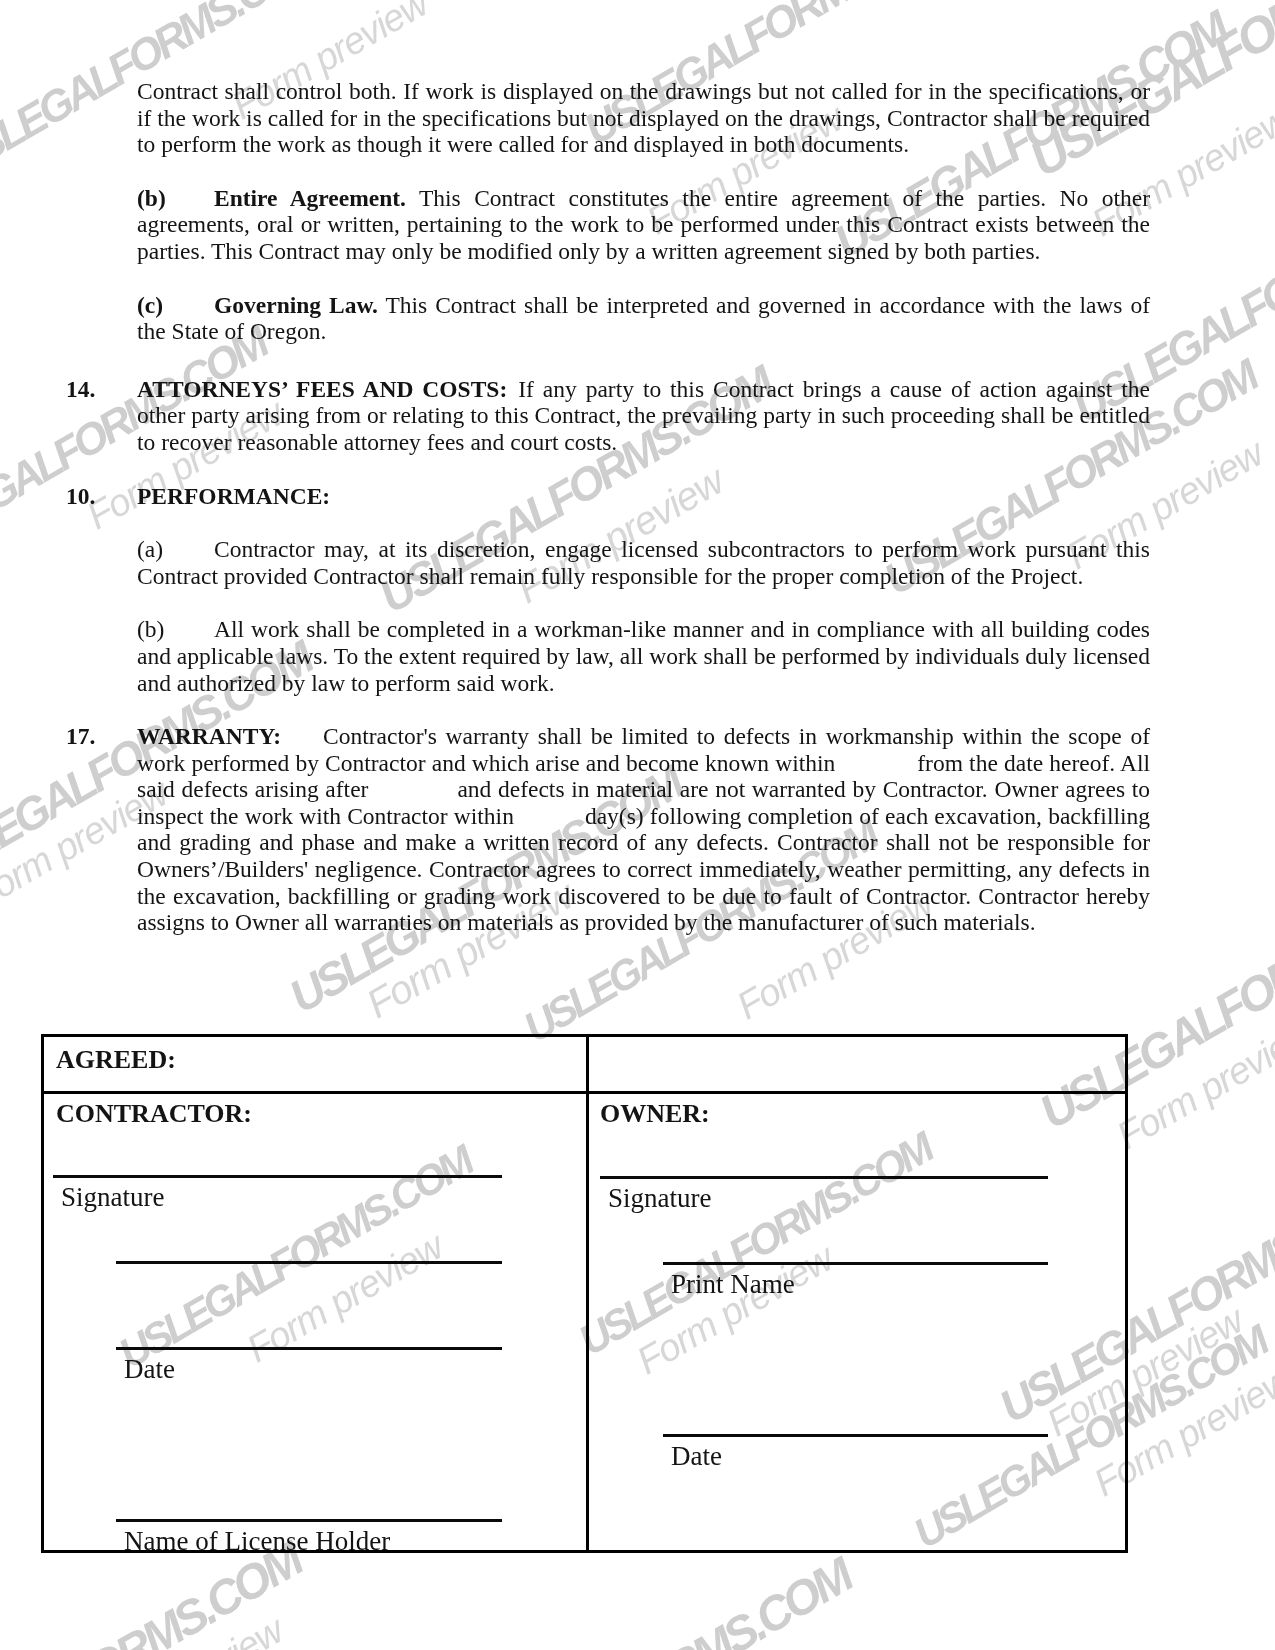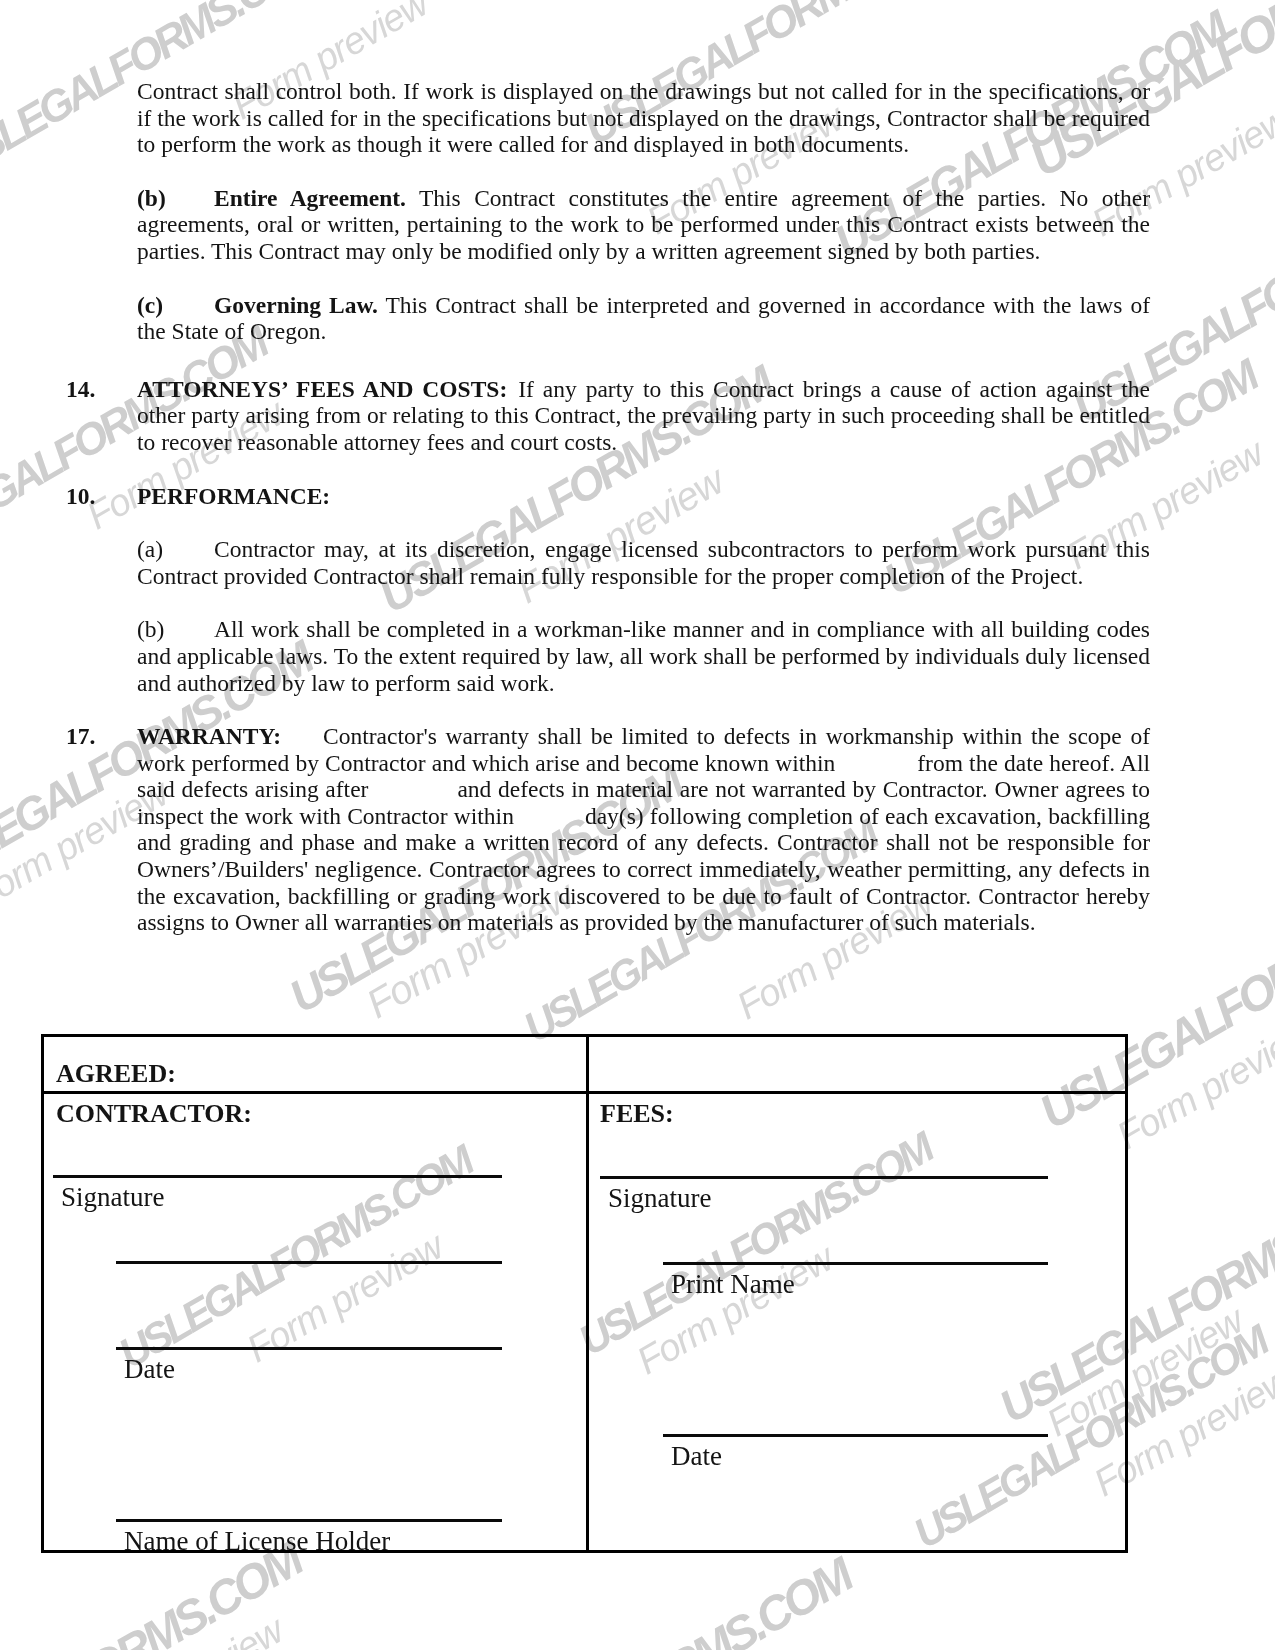--- a/index.html
+++ b/index.html
@@ -116,41 +116,41 @@
     <span class="num">17.</span>
     <p class="para"><span class="h" style="margin-right:42px">WARRANTY:</span><span>Contractor's warranty shall be limited to defects in workmanship within the scope of work performed by Contractor and which arise and become known within</span><span class="blank" style="width:82px"></span><span>from the date hereof. All said defects arising after</span><span class="blank" style="width:89px"></span><span>and defects in material are not warranted by Contractor. Owner agrees to inspect the work with Contractor within</span><span class="blank" style="width:71px"></span><span>day(s) following completion of each excavation, backfilling and grading and phase and make a written record of any defects. Contractor shall not be responsible for Owners’/Builders' negligence. Contractor agrees to correct immediately, weather permitting, any defects in the excavation, backfilling or grading work discovered to be due to fault of Contractor. Contractor hereby assigns to Owner all warranties on materials as provided by the manufacturer of such materials.</span></p>
   </div>
 
 </div>
 
 <div class="sig-table">
   <div class="vdivider"></div>
   <div class="hdivider"></div>
 
-  <div class="cell-head" style="left:12px;top:22px">AGREED:</div>
+  <div class="cell-head" style="left:12px;top:8px">AGREED:</div>
 
   <div class="cell-head" style="left:12px;top:62px">CONTRACTOR:</div>
 
   <div class="fgroup" style="left:9px;top:138px;width:449px">
     <div class="fline"></div>
     <div class="flabel">Signature</div>
   </div>
   <div class="fgroup" style="left:72px;top:224px;width:386px">
     <div class="fline"></div>
   </div>
   <div class="fgroup" style="left:72px;top:310px;width:386px">
     <div class="fline"></div>
     <div class="flabel">Date</div>
   </div>
   <div class="fgroup" style="left:72px;top:482px;width:386px">
     <div class="fline"></div>
     <div class="flabel">Name of License Holder</div>
   </div>
 
-  <div class="cell-head" style="left:556px;top:62px">FEES:</div>
+  <div class="cell-head" style="left:556px;top:62px">OWNER:</div>
 
   <div class="fgroup" style="left:556px;top:139px;width:448px">
     <div class="fline"></div>
     <div class="flabel">Signature</div>
   </div>
   <div class="fgroup" style="left:619px;top:225px;width:385px">
     <div class="fline"></div>
     <div class="flabel">Print Name</div>
   </div>
   <div class="fgroup" style="left:619px;top:397px;width:385px">

